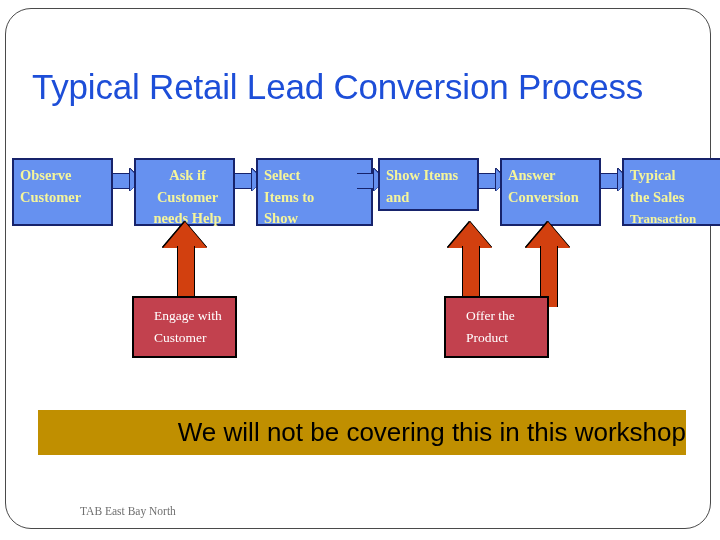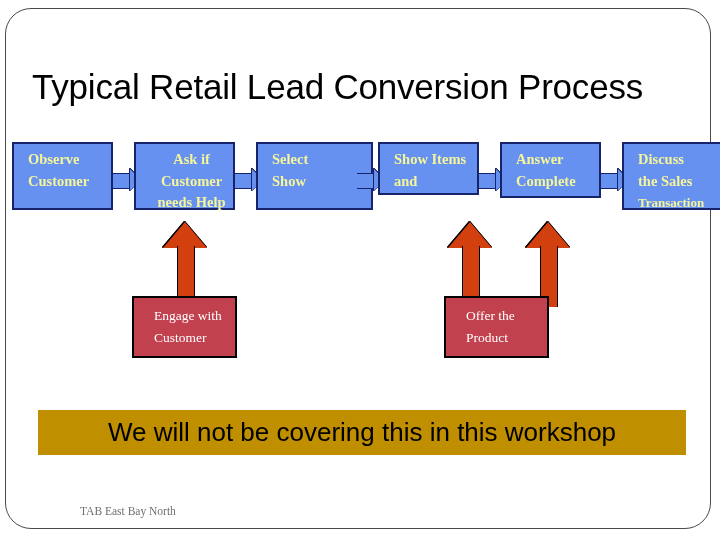--- a/index.html
+++ b/index.html
@@ -30,38 +30,39 @@
 
   
   #slide-title {
     position: absolute;
     left: 26px;
     top: 58px;
     width: 670px;
     font-family: "Liberation Sans", sans-serif;
     font-size: 35px;
     font-weight: 400;
-    color: #000000;
+    color: #1d4ed8;
     letter-spacing: -0.2px;
     white-space: nowrap;
   }
 
   
   .proc-box {
     position: absolute;
     box-sizing: border-box;
     background: #6691f0;
     border: 2.5px solid #17236b;
     color: #f5f59a;
     font-family: "Liberation Serif", serif;
     font-weight: bold;
     font-size: 14.5px;
     line-height: 21.5px;
-    padding: 5px 0 0 14px;
+    padding: 5px 0 0 6px;
     text-shadow: 0 0 0 transparent;
+    margin-top: 16px;
   }
   .proc-box .l3-small { font-size: 13px; }
 
   
   .connector {
     position: absolute;
     width: 28px;
     height: 22px;
   }
   .connector .bar {
@@ -132,21 +133,21 @@
     position: absolute;
     left: 32px;
     top: 401px;
     width: 648px;
     height: 45px;
     background: #c08f00;
     color: #000000;
     font-family: "Liberation Sans", sans-serif;
     font-size: 26px;
     line-height: 45px;
-    text-align: center;
+    text-align: right;
     white-space: nowrap;
   }
 
   
   #footer-text {
     position: absolute;
     left: 74px;
     top: 496px;
     font-family: "Liberation Serif", serif;
     font-size: 11.5px;
@@ -176,50 +177,51 @@
     <div>needs Help</div>
   </div>
 
   <div class="connector" style="left:229px; top:160px;">
     <div class="bar"></div>
     <div class="head"></div>
   </div>
 
   <div class="proc-box" style="left:250px; top:133px; width:117px; height:68px;">
     <div>Select</div>
+    <div>Items to</div>
     <div>Show</div>
   </div>
 
   <div class="connector" style="left:351px; top:160px;">
     <div class="bar"></div>
     <div class="head"></div>
   </div>
 
   <div class="proc-box" style="left:372px; top:133px; width:101px; height:53px;">
     <div>Show Items</div>
     <div>and</div>
   </div>
 
   <div class="connector" style="left:473px; top:160px;">
     <div class="bar"></div>
     <div class="head"></div>
   </div>
 
-  <div class="proc-box" style="left:494px; top:133px; width:101px; height:56px;">
+  <div class="proc-box" style="left:494px; top:133px; width:101px; height:68px;">
     <div>Answer</div>
-    <div>Complete</div>
+    <div>Conversion</div>
   </div>
 
   <div class="connector" style="left:595px; top:160px;">
     <div class="bar"></div>
     <div class="head"></div>
   </div>
 
   <div class="proc-box" style="left:616px; top:133px; width:101px; height:68px;">
-    <div>Discuss</div>
+    <div>Typical</div>
     <div>the Sales</div>
     <div class="l3-small">Transaction</div>
   </div>
 
   <div class="up-arrow" style="left:157px; top:213px; height:85px;">
     <div class="tip"></div>
     <div class="shaft" style="top:24px; height:61px;"></div>
   </div>
 
   <div class="up-arrow" style="left:442px; top:213px; height:85px;">

